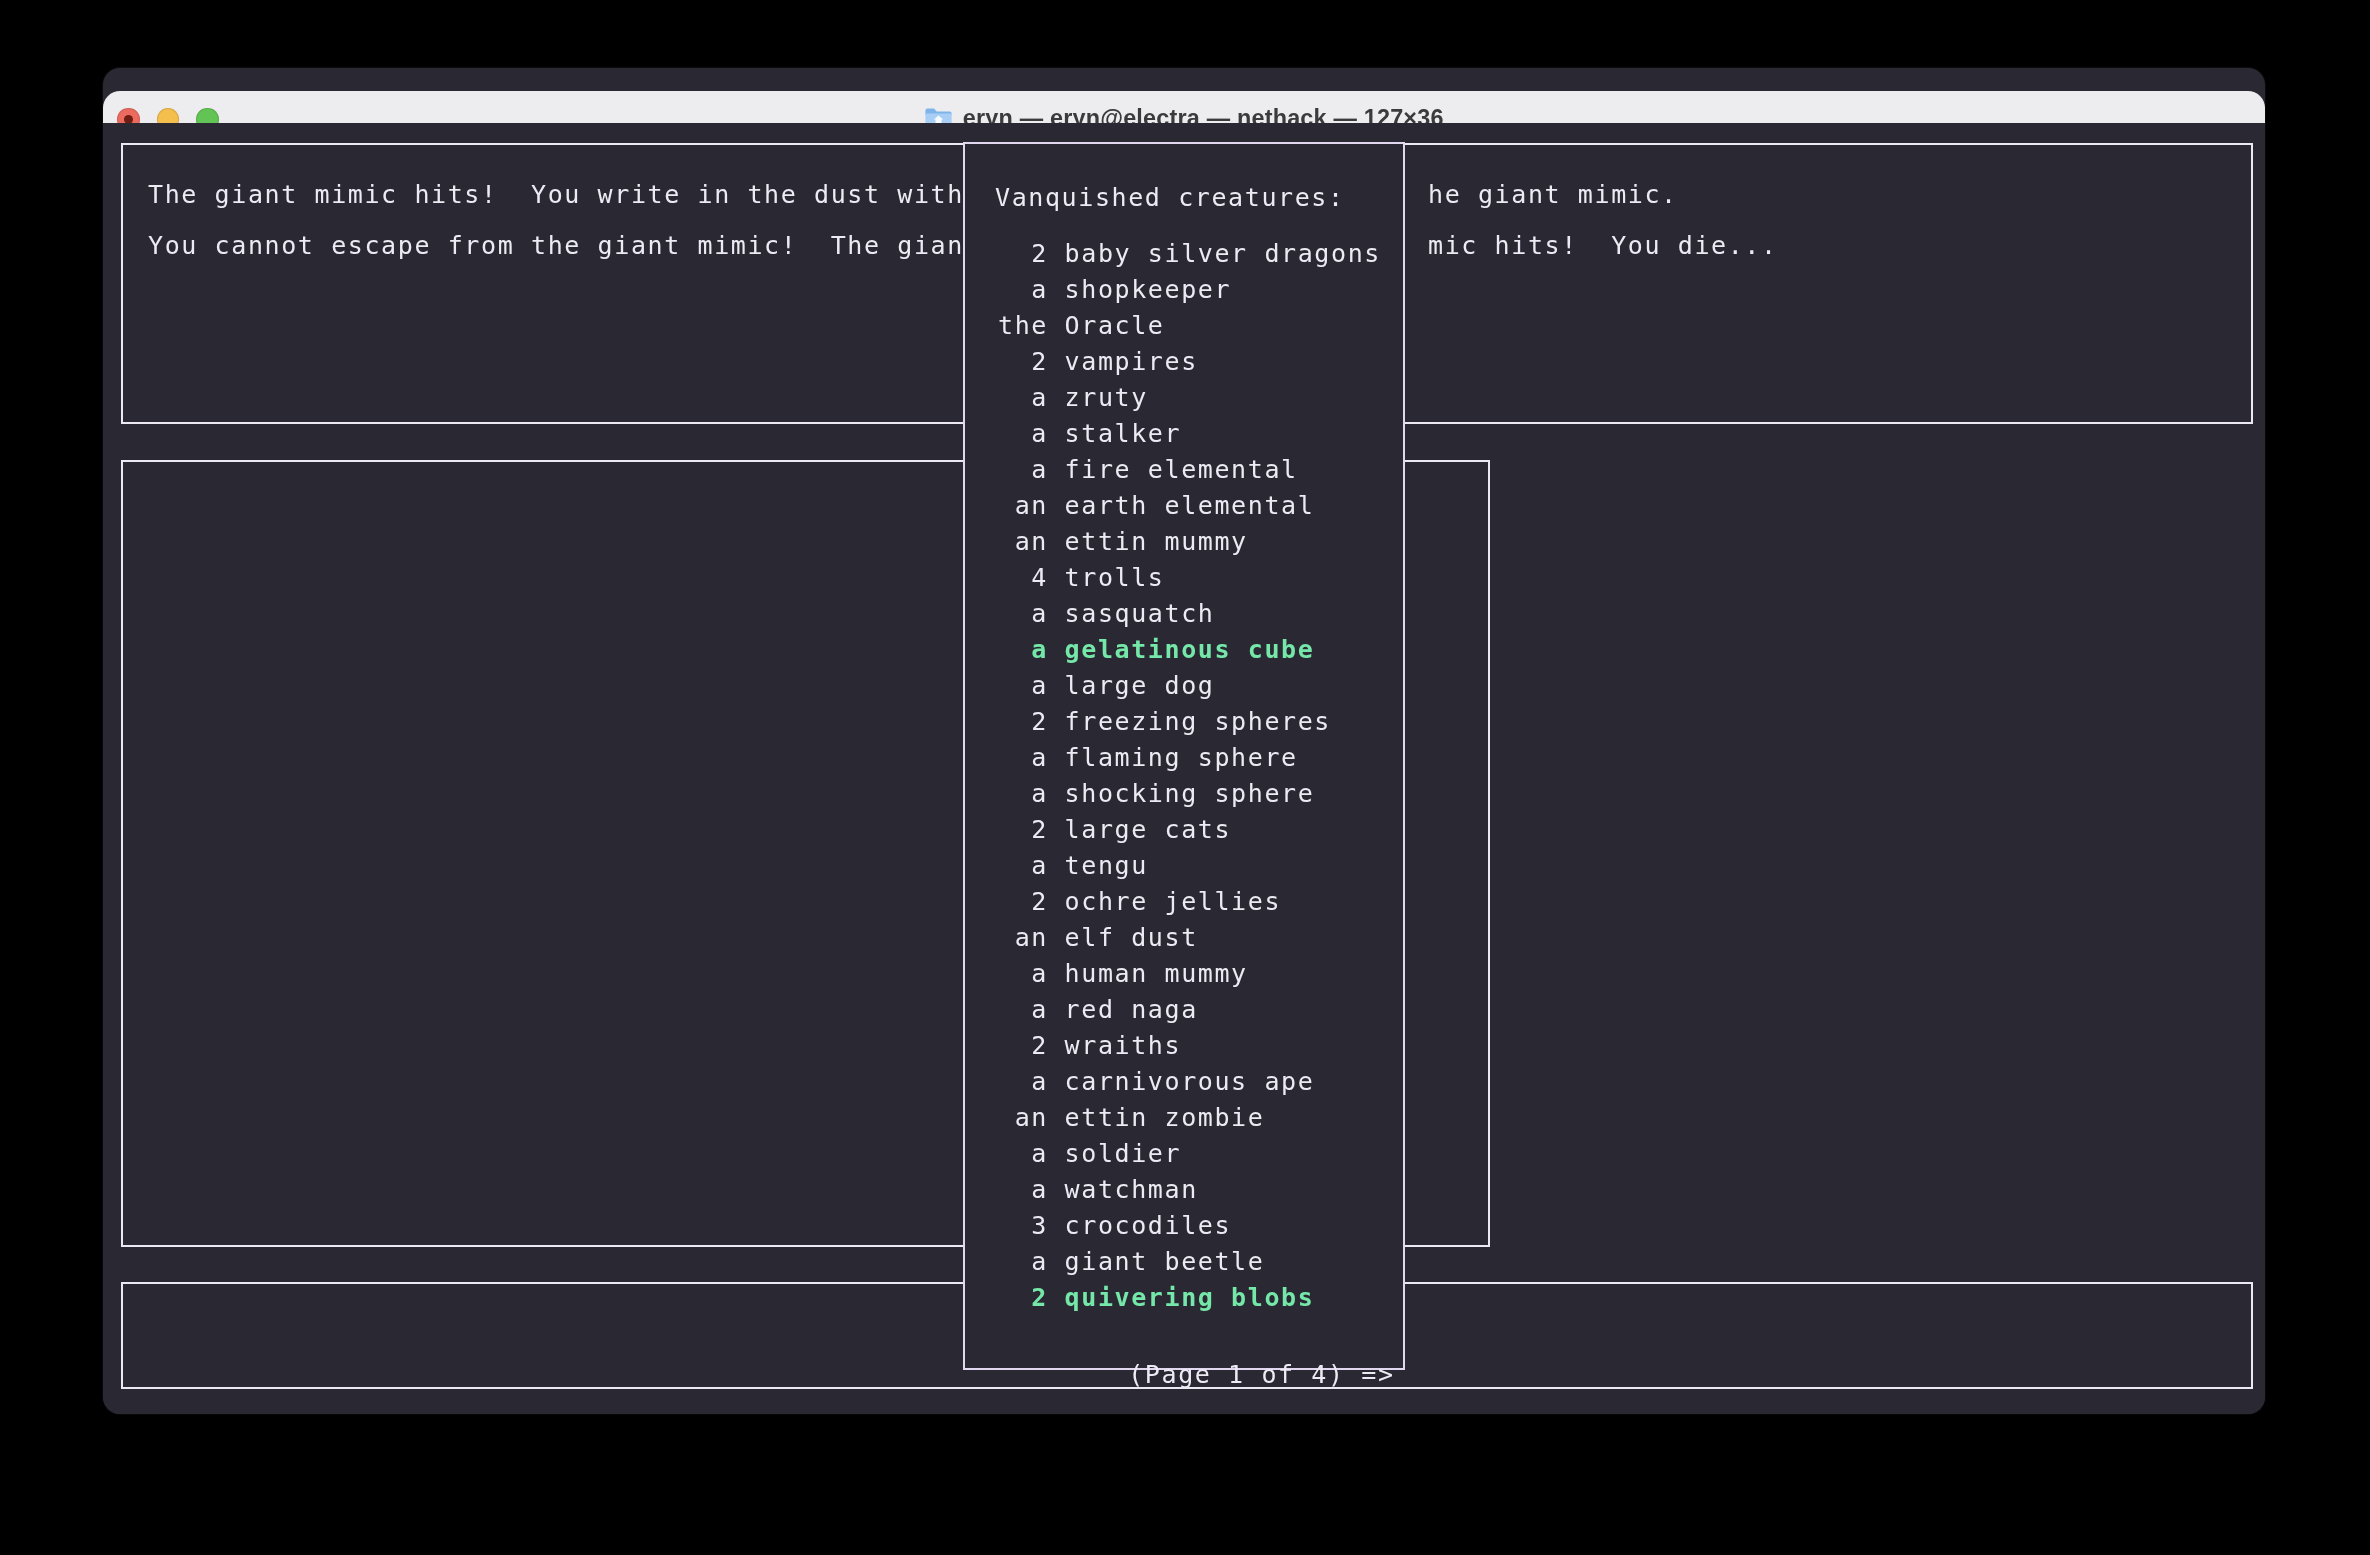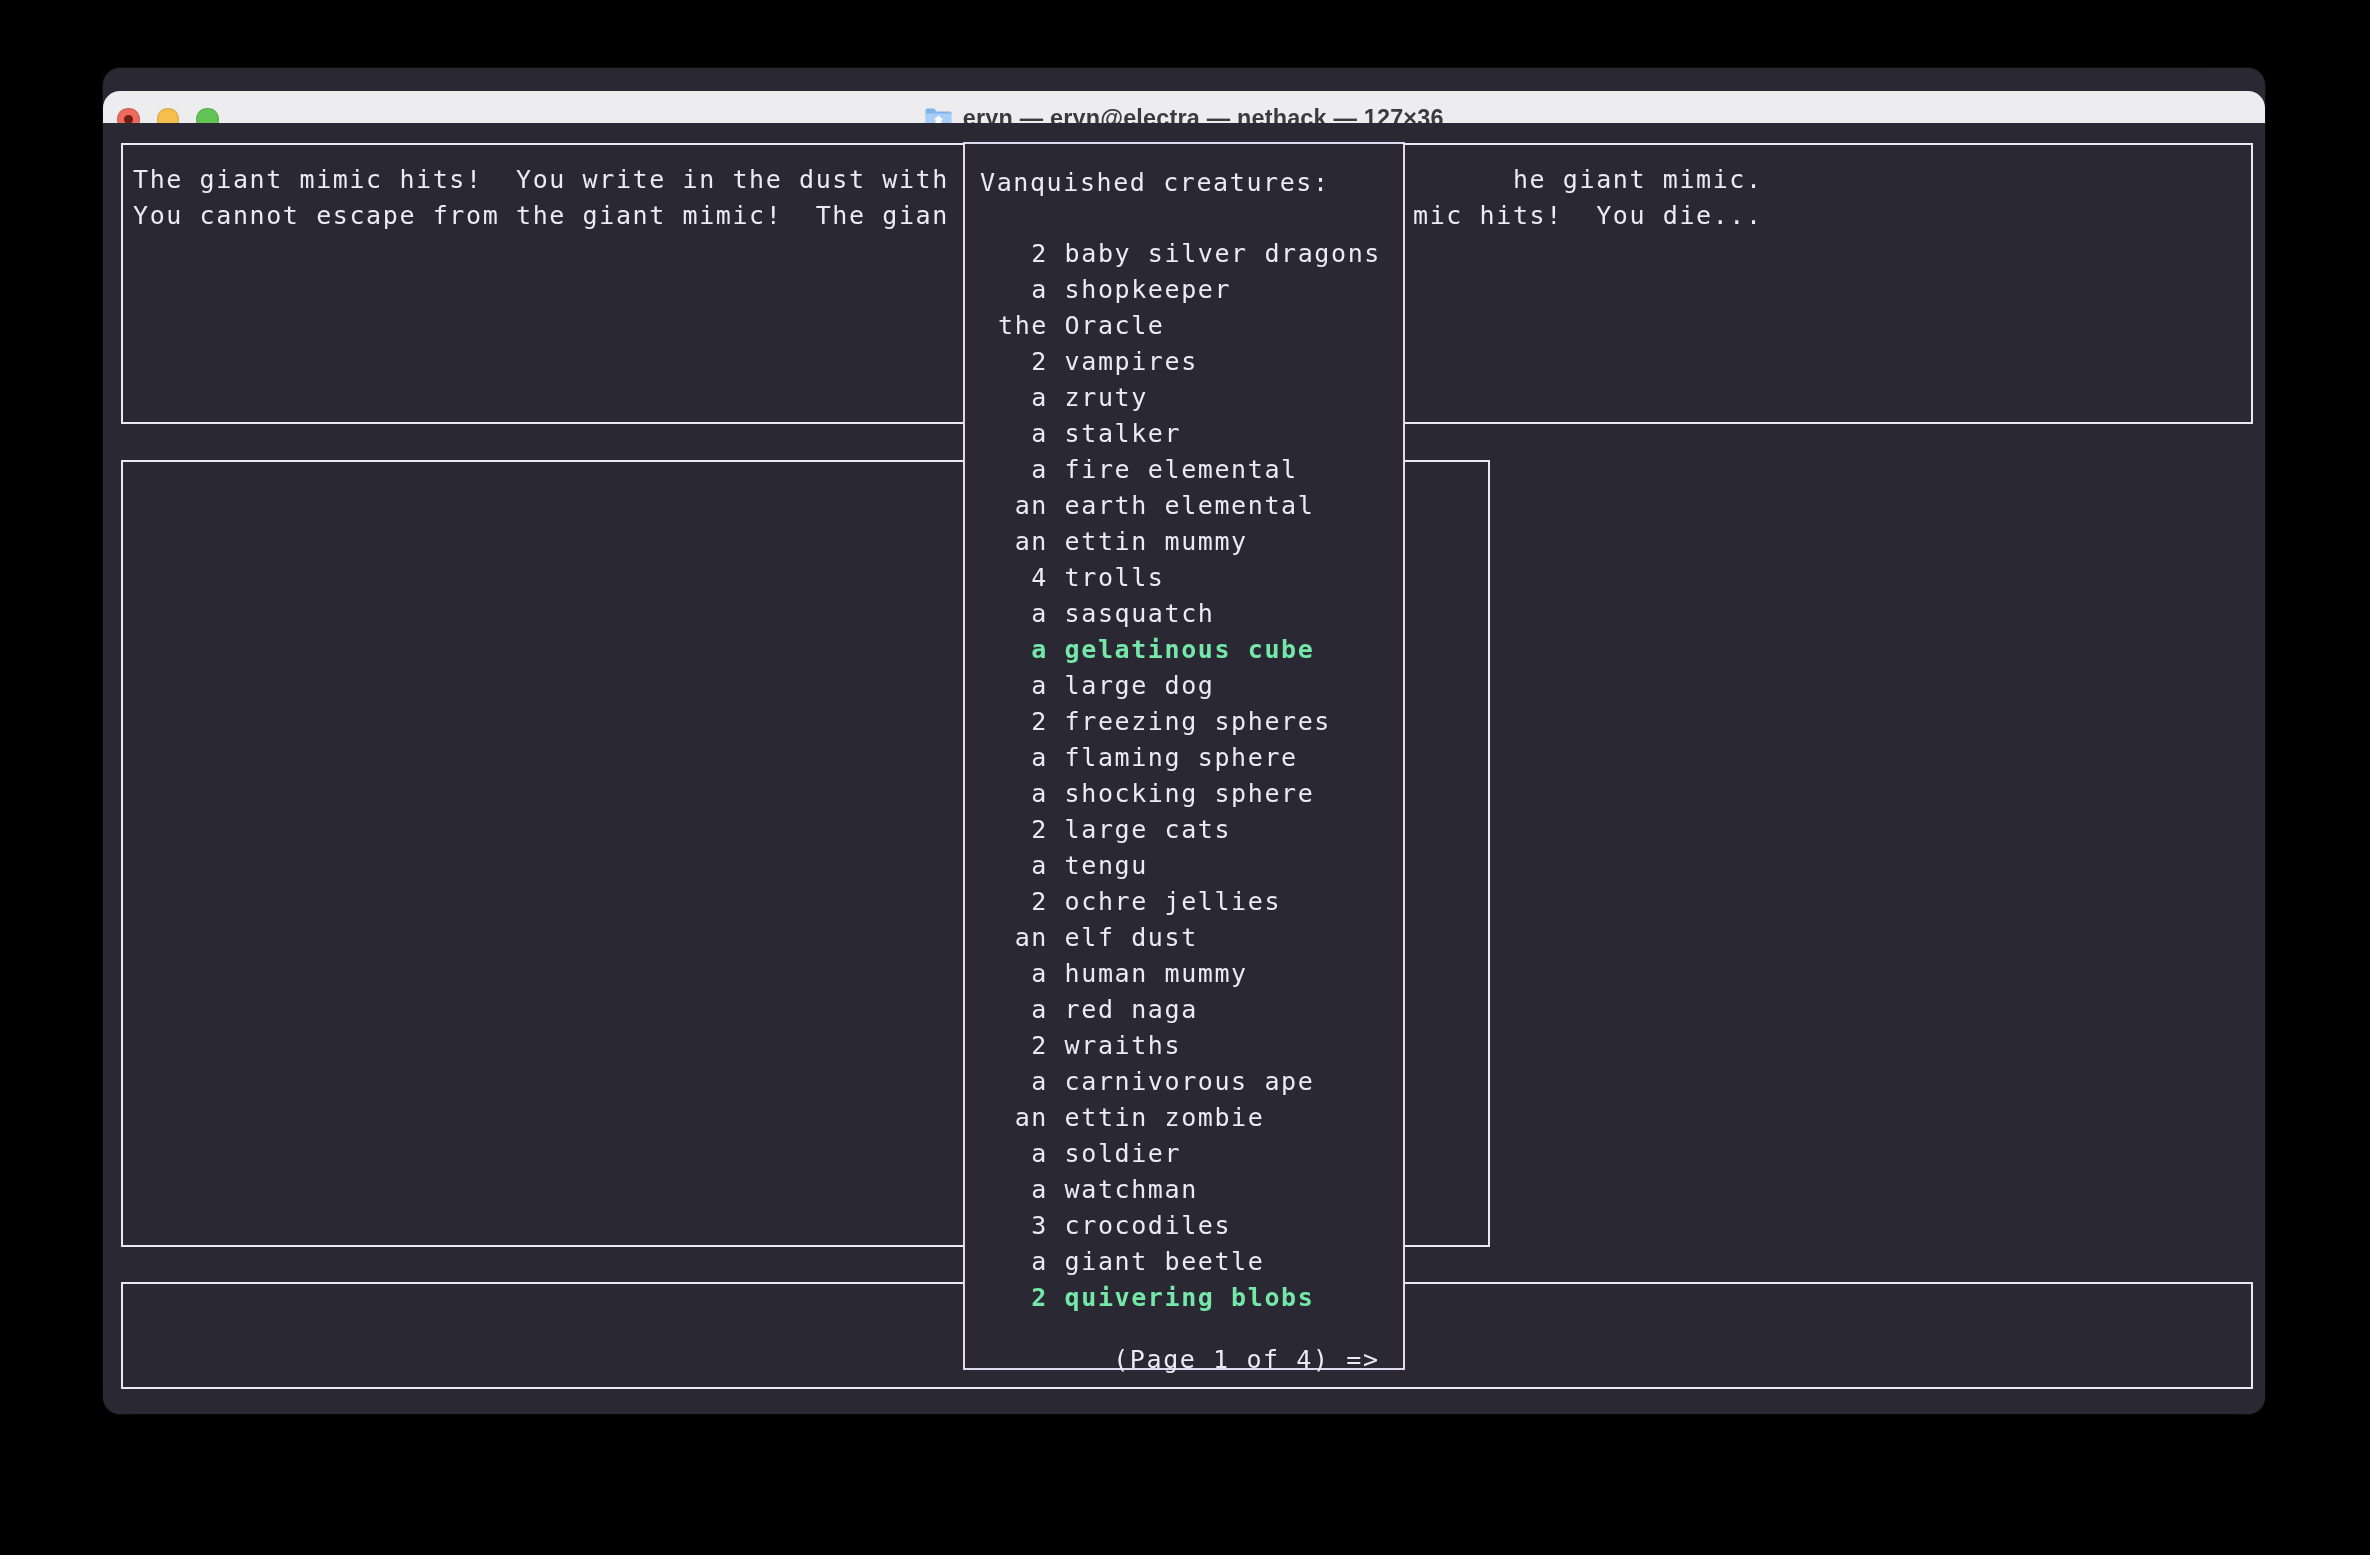--- a/index.html
+++ b/index.html
@@ -58,28 +58,28 @@
     overflow:hidden;
   }
   .tbox{
     position:absolute;border:2.8px solid var(--box-border);
     background:transparent;
   }
   .box-top{left:18px;top:19.7px;width:2132px;height:281px;}
   .box-map{left:18px;top:337px;width:1369px;height:787px;}
   .box-status{left:18px;top:1159px;width:2132px;height:107px;}
   pre.tline{
-    margin:0;
+    margin:15px;
     font-family:"DejaVu Sans Mono", monospace;
     font-size:25px;line-height:36px;letter-spacing:1.6px;
     color:var(--text);
     white-space:pre;
   }
   .msg-left{position:absolute;left:30px;top:39px;width:828px;overflow:hidden;}
-  .msg-right{position:absolute;left:1310px;top:39px;text-align:right;}
+  .msg-right{position:absolute;left:1310px;top:39px;}
   .popup{
     position:absolute;left:860px;top:19px;width:442px;height:1228px;
     background:var(--term-bg);
     border:2.8px solid var(--popup-border);
     z-index:5;
   }
   .popup .ptitle{position:absolute;left:15px;top:20.6px;}
   .popup .plist{position:absolute;left:33px;top:92px;}
   .popup .plist .trow{
     font-family:"DejaVu Sans Mono", monospace;

